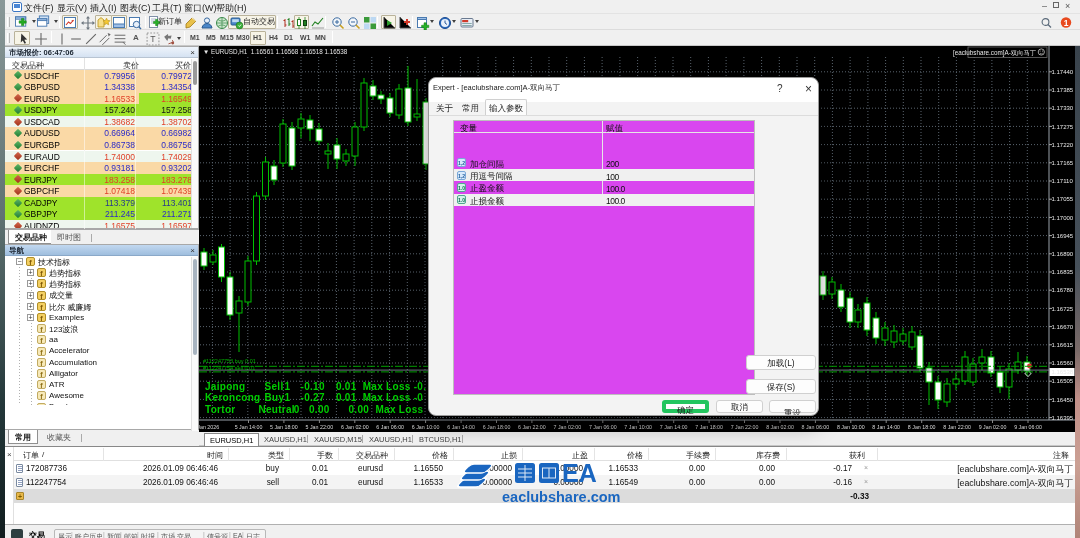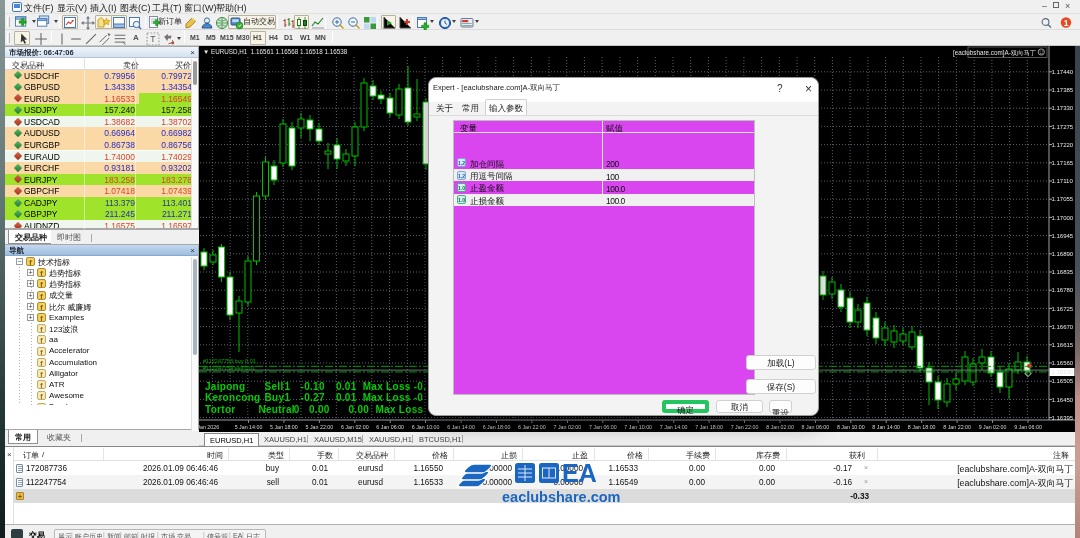--- a/index.html
+++ b/index.html
@@ -1037,14 +1037,14 @@
 <div class="drow alt" style="top:72.5px">
           <span class="dic i10">1.0</span>
           <span class="dlbl">止损金额</span>
           <span class="dval">100.0</span>
         </div>
 </div>
 <div class="dbtn" style="left:317px;top:277px">加载(L)</div>
 <div class="dbtn" style="left:317px;top:301px">保存(S)</div>
 <div class="dbtn" style="left:233px;top:321.5px;width:47px;height:13px;padding-top:1.5px;border:4px solid #22c55e">确定</div>
 <div class="dbtn" style="left:287px;top:321.5px;width:47px;height:13px;padding-top:1.5px">取消</div>
-<div class="dbtn" style="left:340px;top:321.5px;width:23px;height:13px;padding-top:7px">重设</div>
+<div class="dbtn" style="left:340px;top:321.5px;width:47px;height:13px;padding-top:7px">重设</div>
 </div>
 </div>
 </body></html>

